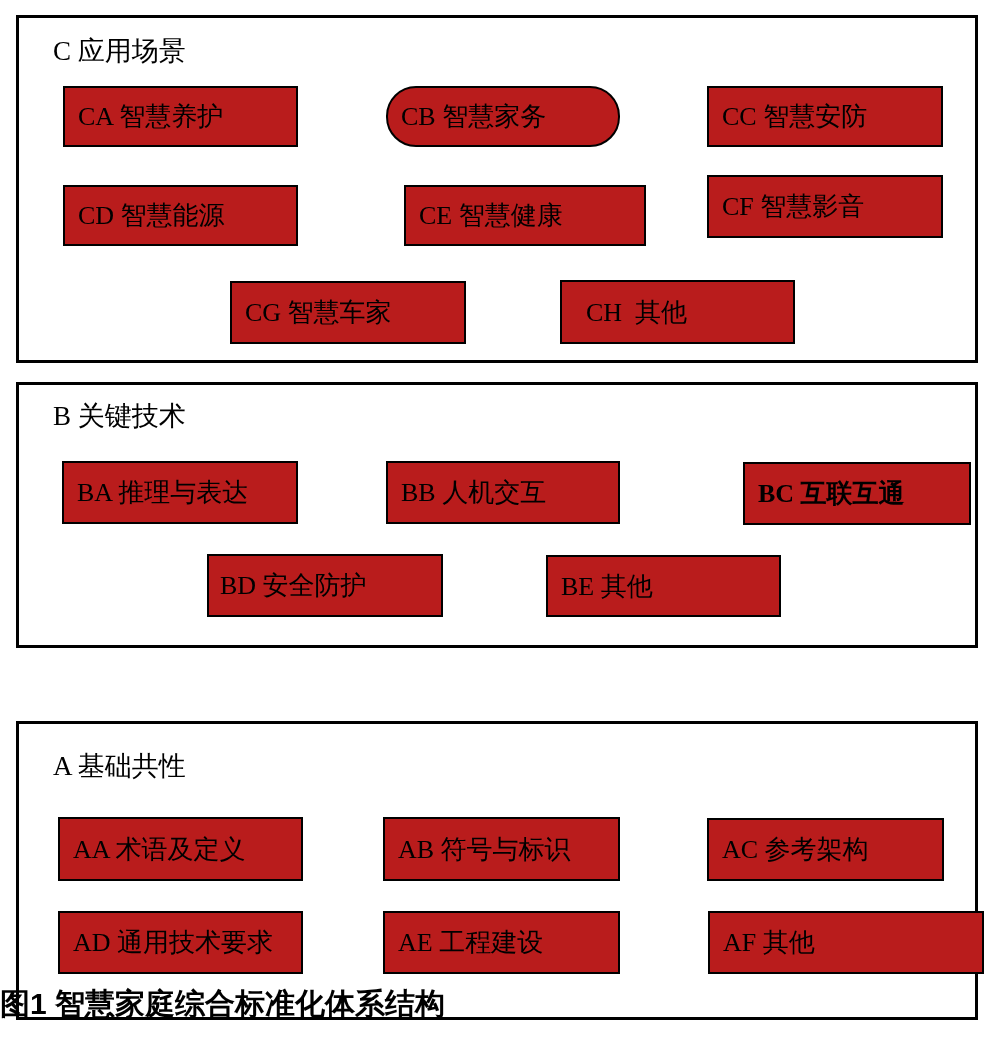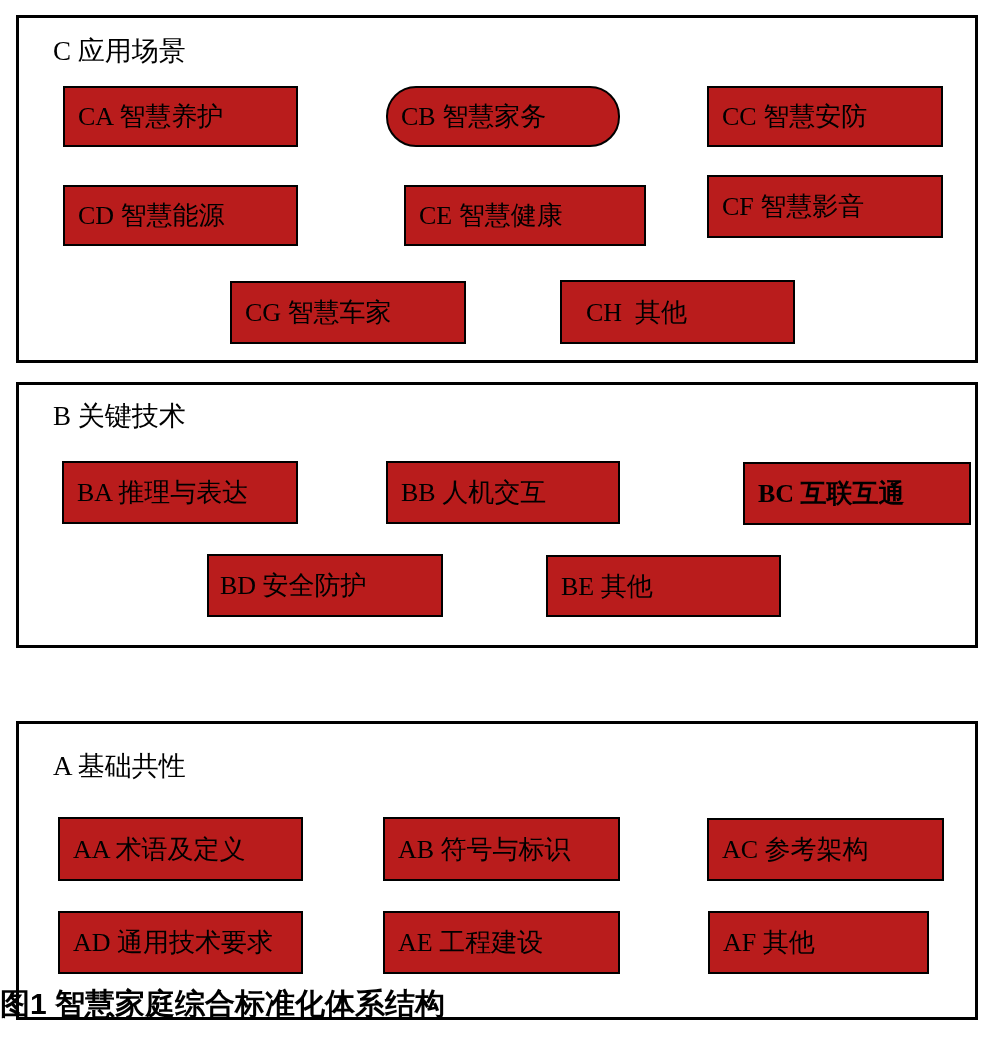--- a/index.html
+++ b/index.html
@@ -84,18 +84,18 @@
     <div class="node" style="left:527px; top:170px; width:235px; height:62px;">BE 其他</div>
   </div>
 
   <div class="group group-a">
     <div class="group-title" style="left:34px; top:26px;">A 基础共性</div>
     <div class="node" style="left:39px;  top:93px;  width:245px; height:64px;">AA 术语及定义</div>
     <div class="node" style="left:364px; top:93px;  width:237px; height:64px;">AB 符号与标识</div>
     <div class="node" style="left:688px; top:94px;  width:237px; height:63px;">AC 参考架构</div>
     <div class="node" style="left:39px;  top:187px; width:245px; height:63px;">AD 通用技术要求</div>
     <div class="node" style="left:364px; top:187px; width:237px; height:63px;">AE 工程建设</div>
-    <div class="node" style="left:689px; top:187px; width:221px; height:63px;">AF 其他</div>
+    <div class="node" style="left:689px; top:187px; width:276px; height:63px;">AF 其他</div>
   </div>
 
   <div class="caption">图1 智慧家庭综合标准化体系结构</div>
 
 </div>
 
 </body></html>

